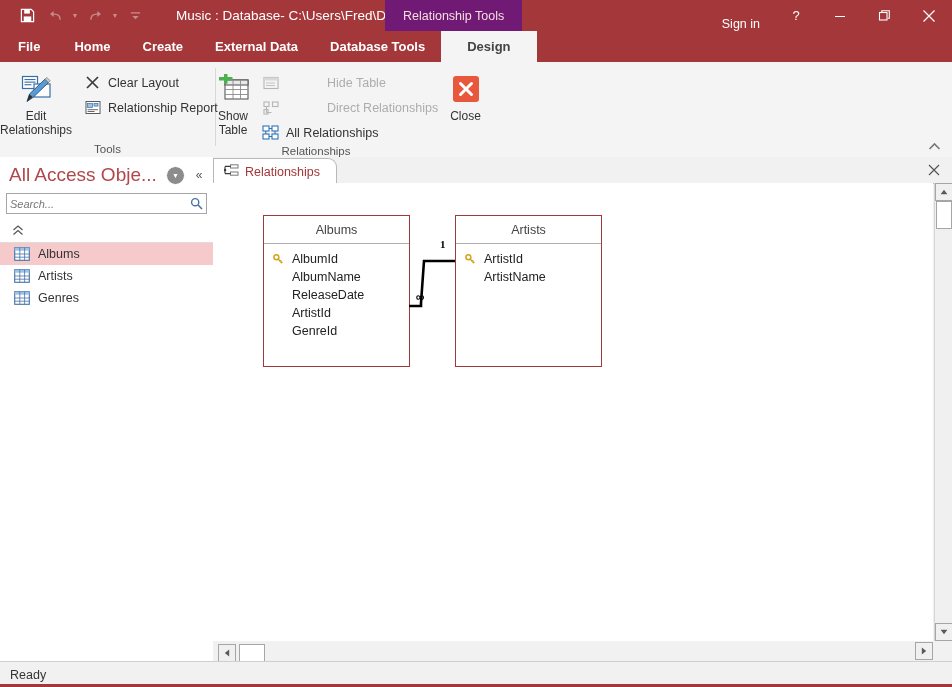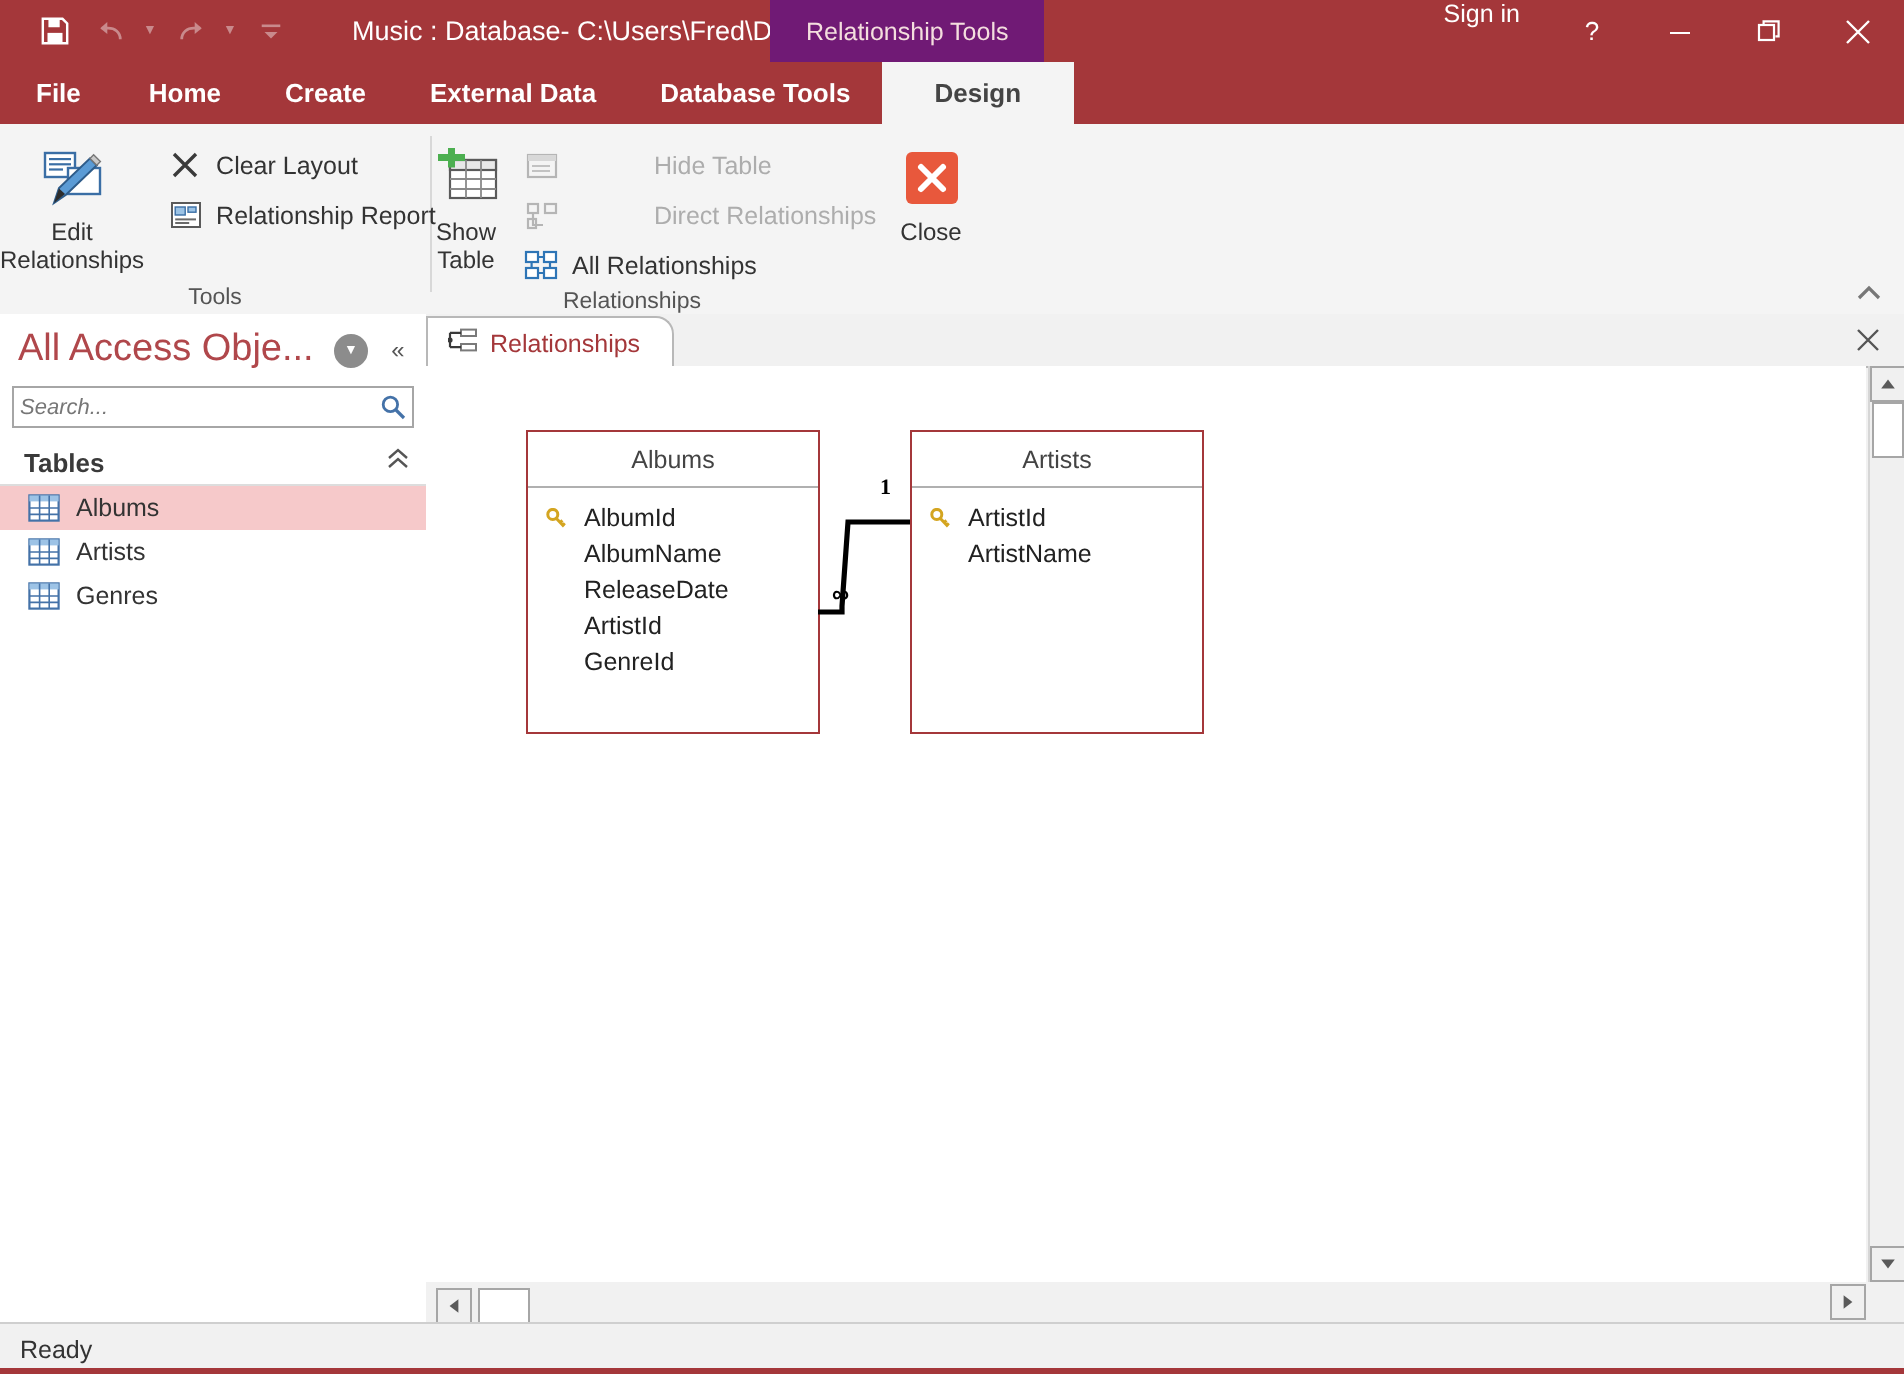--- a/index.html
+++ b/index.html
@@ -41,21 +41,21 @@
   .ctx-tab {
     position: absolute; left: 385px; top: 0; height: 31px;
     padding: 0 18px;
     display: flex; align-items: center; justify-content: center;
     background: #701a75;
     color: #f4dede; font-size: 12.5px;
     white-space: nowrap;
   }
   .tb-right {
     position: absolute; right: 0; top: 0; height: 31px;
-    display: flex; align-items: flex-start;
+    display: flex; align-items: flex-end;
   }
   .signin {
     color: #ffffff; font-size: 12.5px; padding: 0 14px;
     white-space: nowrap;
   }
   .tb-icon {
     width: 44px; height: 31px;
     display: flex; align-items: center; justify-content: center;
     color: #ffffff; font-size: 13px;
   }
@@ -472,21 +472,20 @@
         <input type="text" placeholder="Search..." style="">
         <span class="np-search-icon">
           <svg width="13" height="13" viewBox="0 0 13 13">
               <circle cx="5.2" cy="5.2" r="3.6" fill="none" stroke="#4472a8" stroke-width="1.4"></circle>
               <path d="M8 8 12 12" stroke="#4472a8" stroke-width="1.6"></path>
             </svg>
         </span>
       </div>
     </div>
     <div class="np-group">
-      <div class="np-group-label">Tables</div>
       <div class="np-group-chev">
         <svg width="12" height="11" viewBox="0 0 12 11">
             <path d="M1.5 5 6 1 10.5 5M1.5 9.5 6 5.5 10.5 9.5" stroke="#555555" stroke-width="1.2" fill="none"></path>
           </svg>
       </div>
     </div>
     <div class="np-item selected">
       <span class="tbl-icon">
         <svg width="16" height="14" viewBox="0 0 16 14">
             <rect x=".7" y=".7" width="14.6" height="12.6" fill="#ffffff" stroke="#4472a8" stroke-width="1.1"></rect>

